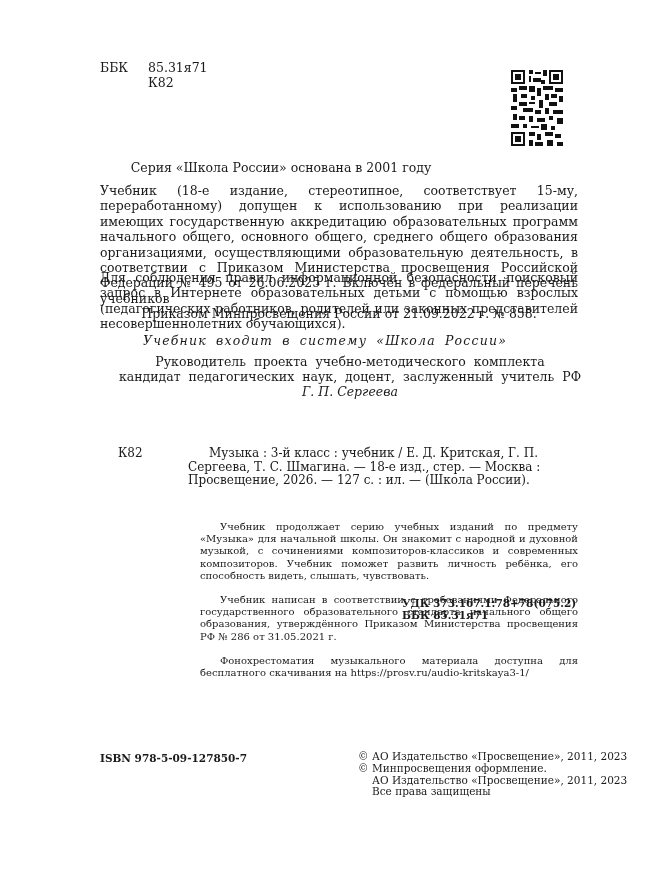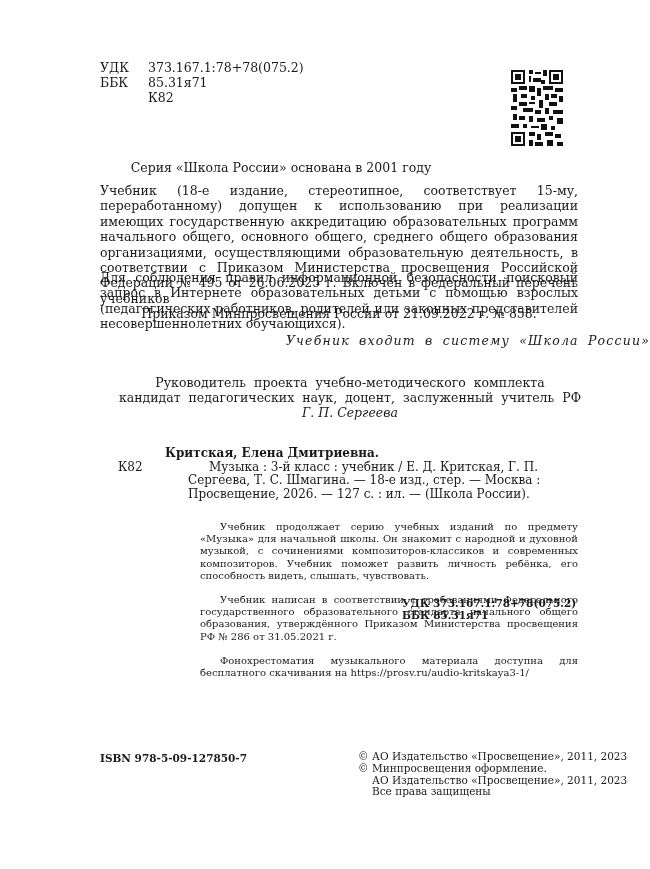--- a/index.html
+++ b/index.html
@@ -11,45 +11,41 @@
     .abs { position: absolute; }
     .codes { left: 100px; top: 60px; font-size: 12.5px; line-height: 15px; }
     .codes .row { display: flex; }
     .codes .lbl { width: 48px; }
     .qr { left: 509px; top: 68px; width: 56px; height: 80px; }
     .series { left: 0; width: 562px; top: 160px; text-align: center; font-size: 12.5px; }
     .para { left: 100px; width: 478px; font-size: 12.5px; line-height: 15.4px; text-align: justify; }
     .para .center { display: block; text-align: center; }
     .p1 { top: 183px; }
     .p2 { top: 270px; }
-    .system { left: 0; width: 650px; top: 333px; text-align: right; font-style: italic; font-size: 12.5px; letter-spacing: 1.2px; word-spacing: 4px; }
-    .leader { left: 110px; width: 480px; top: 375px; text-align: center; font-size: 12.5px; line-height: 15px; word-spacing: 4px; }
+    .system { left: 0; width: 650px; top: 333px; text-align: center; font-style: italic; font-size: 12.5px; letter-spacing: 1.2px; word-spacing: 4px; }
+    .leader { left: 110px; width: 480px; top: 354px; text-align: center; font-size: 12.5px; line-height: 15px; word-spacing: 4px; }
     .leader .name { font-style: italic; word-spacing: 0; }
     .biblio { left: 118px; width: 480px; top: 447px; font-size: 12px; line-height: 13.5px; }
     .biblio .author { margin-left: 47px; font-weight: bold; }
     .biblio .entry { position: relative; margin-left: 70px; }
     .biblio .k82 { position: absolute; left: -70px; top: 0; }
     .biblio .entry .first { text-indent: 21px; }
     .biblio .isbn { margin-top: 0; }
     .annot { left: 188px; width: 402px; top: 509px; font-size: 10px; line-height: 12.2px; text-align: justify; }
     .annot p { margin: 12px; text-indent: 20px; }
     .udk2 { left: 402px; top: 597px; font-size: 10.5px; font-weight: bold; line-height: 12px; }
     .footer-isbn { left: 100px; top: 752px; font-size: 10.5px; font-weight: bold; }
     .copyright { left: 358px; top: 751px; font-size: 10.5px; line-height: 11.8px; }
     .copyright .line { display: flex; }
     .copyright .sym { width: 14px; }
   </style>
 </head>
 <body>
 
 <div class="abs codes">
-  <div class="row">
-    <span class="lbl">УДК</span>
-    <span>373.167.1:78+78(075.2)</span>
-  </div>
   <div class="row">
     <span class="lbl">ББК</span>
     <span>85.31я71</span>
   </div>
   <div class="row">
     <span class="lbl"></span>
     <span>К82</span>
   </div>
 </div>
 
@@ -127,21 +123,20 @@
 
 <div class="abs system">Учебник входит в систему «Школа России»</div>
 
 <div class="abs leader">
   <div>Руководитель проекта учебно-методического комплекта</div>
   <div>кандидат педагогических наук, доцент, заслуженный учитель РФ</div>
   <div class="name">Г. П. Сергеева</div>
 </div>
 
 <div class="abs biblio">
-  <div class="author">Критская, Елена Дмитриевна.</div>
   <div class="entry">
     <span class="k82">К82</span>
     <div class="first">Музыка : 3-й класс : учебник / Е. Д. Критская, Г. П. Сергеева, Т. С. Шмагина. — 18-е изд., стер. — Москва : Просвещение, 2026. — 127 с. : ил. — (Школа России).</div>
   </div>
 </div>
 
 <div class="abs annot">
   <p>Учебник продолжает серию учебных изданий по предмету «Музыка» для начальной школы. Он знакомит с народной и духовной музыкой, с сочинениями композиторов-классиков и современных композиторов. Учебник поможет развить личность ребёнка, его способность видеть, слышать, чувствовать.</p>
   <p>Учебник написан в соответствии с требованиями Федерального государственного образовательного стандарта начального общего образования, утверждённого Приказом Министерства просвещения РФ № 286 от 31.05.2021 г.</p>
   <p>Фонохрестоматия музыкального материала доступна для бесплатного скачивания на https://prosv.ru/audio-kritskaya3-1/</p>

